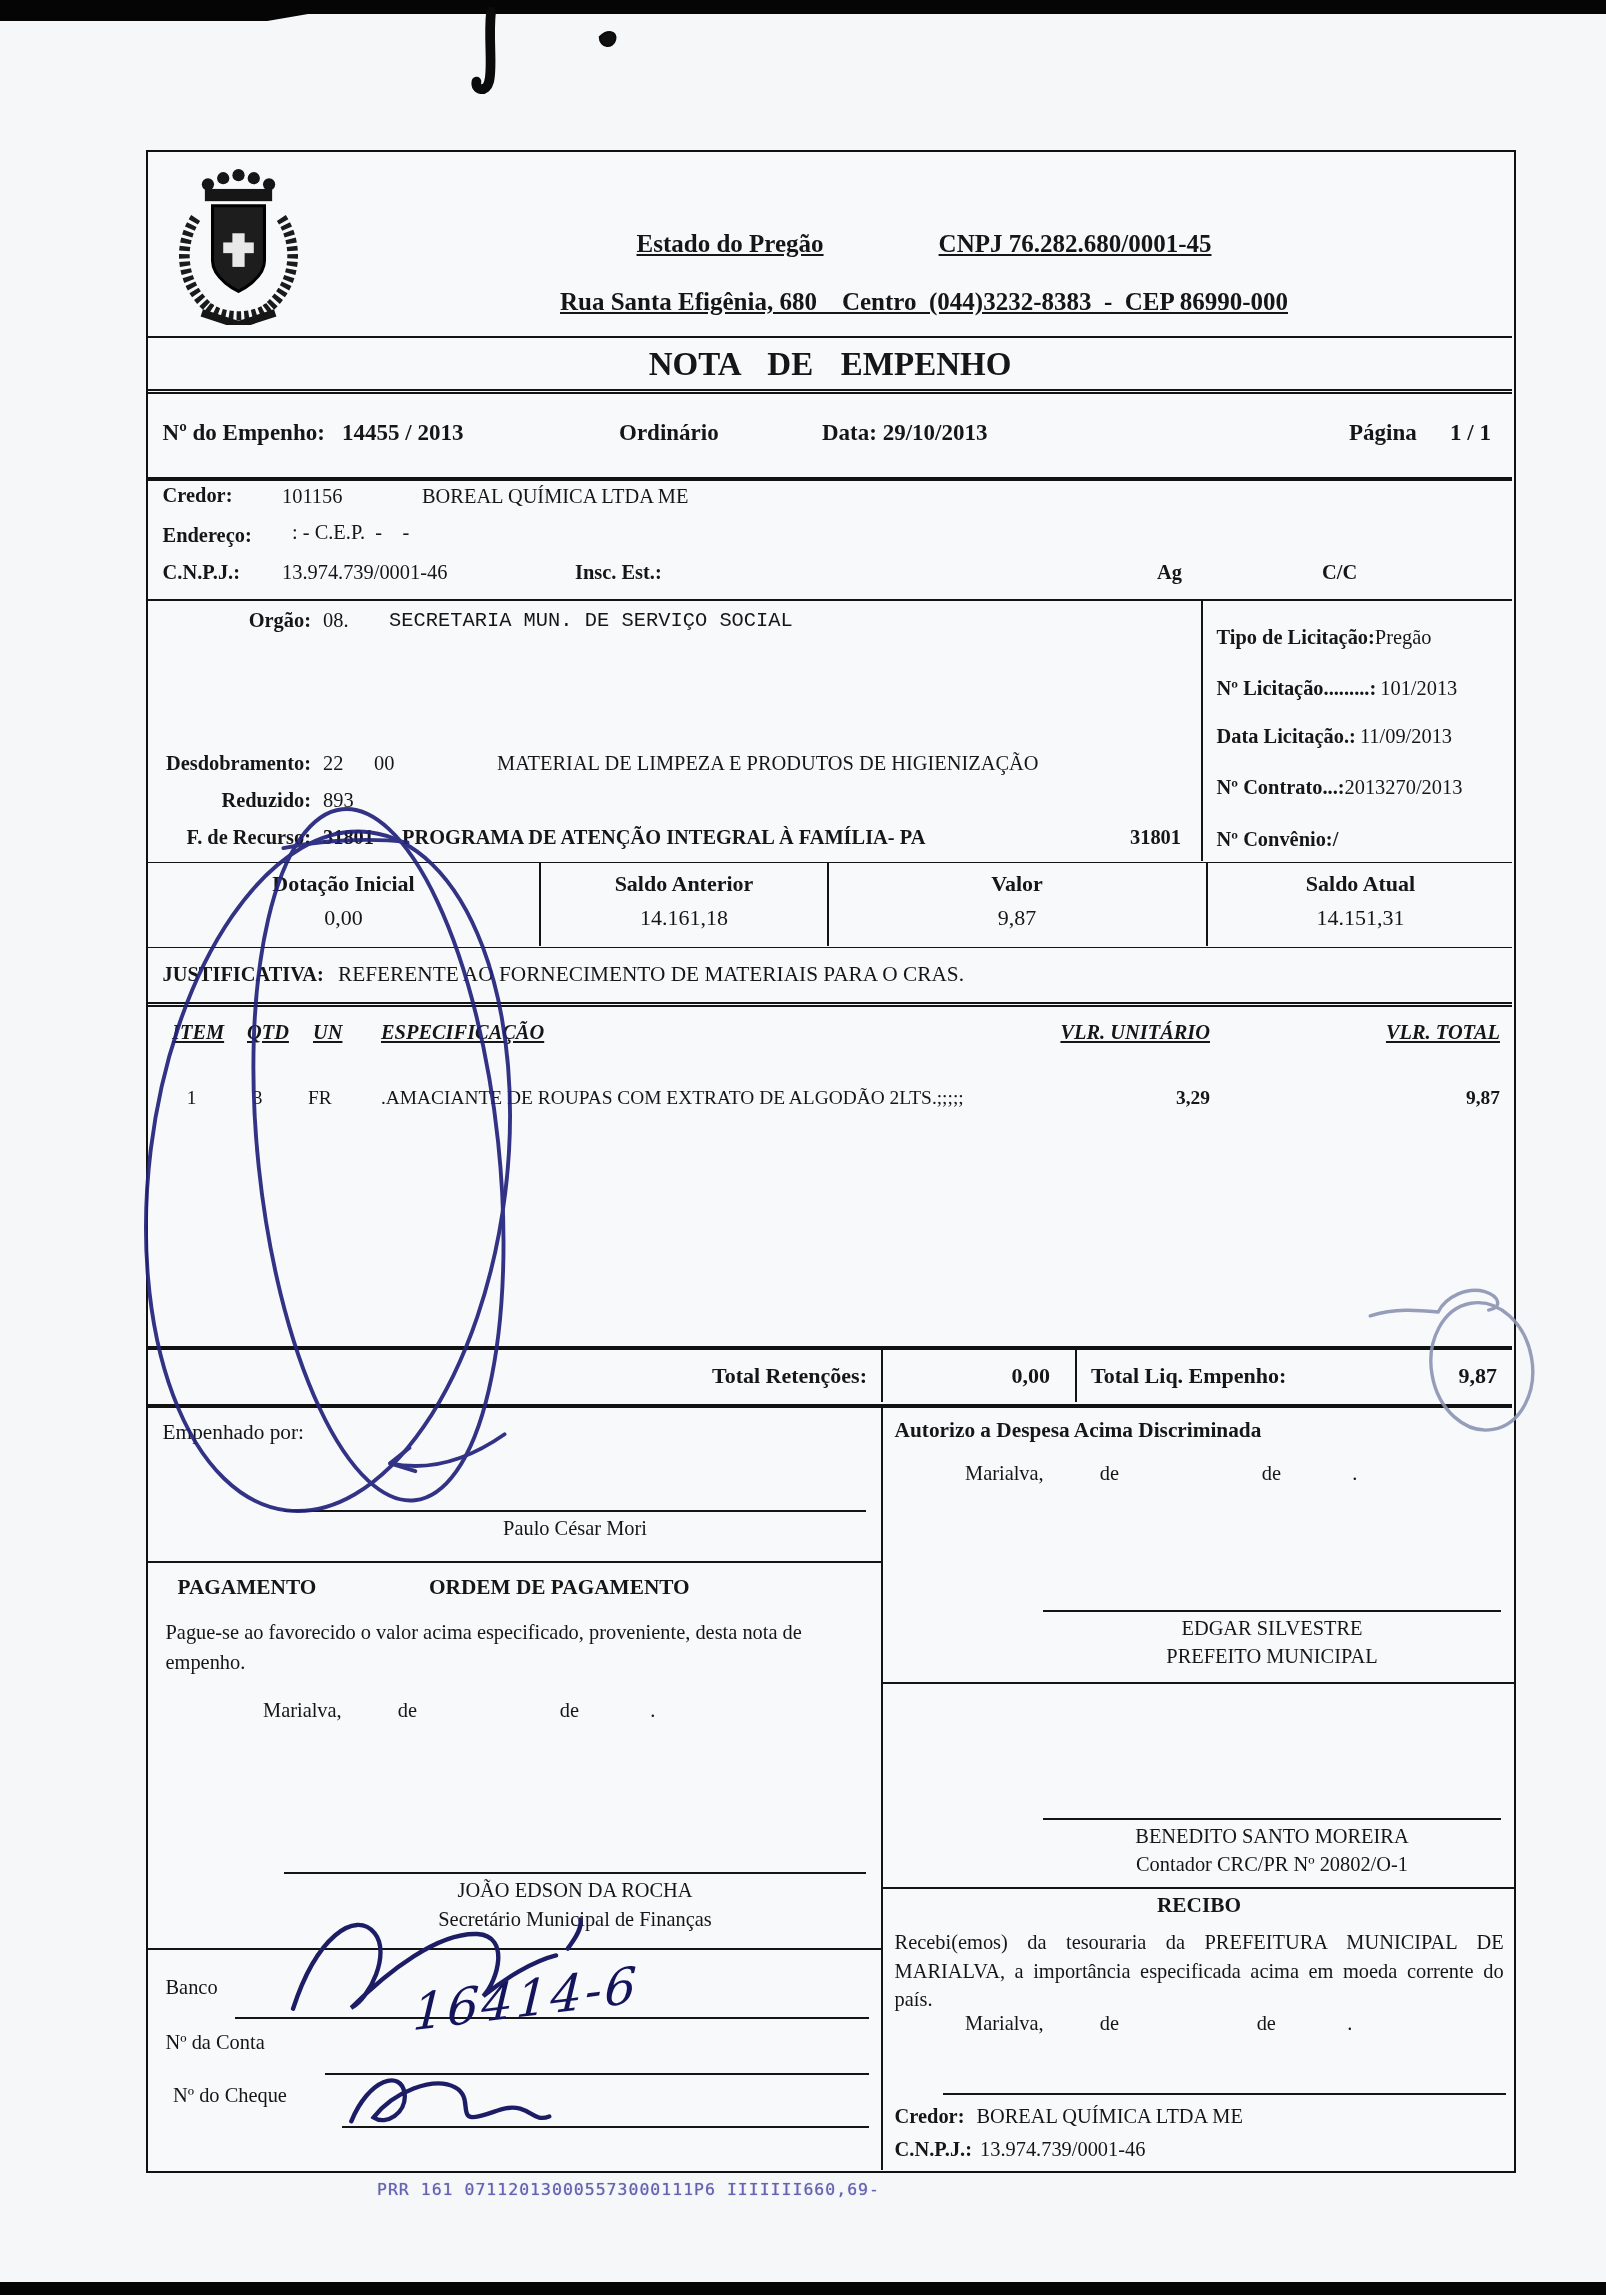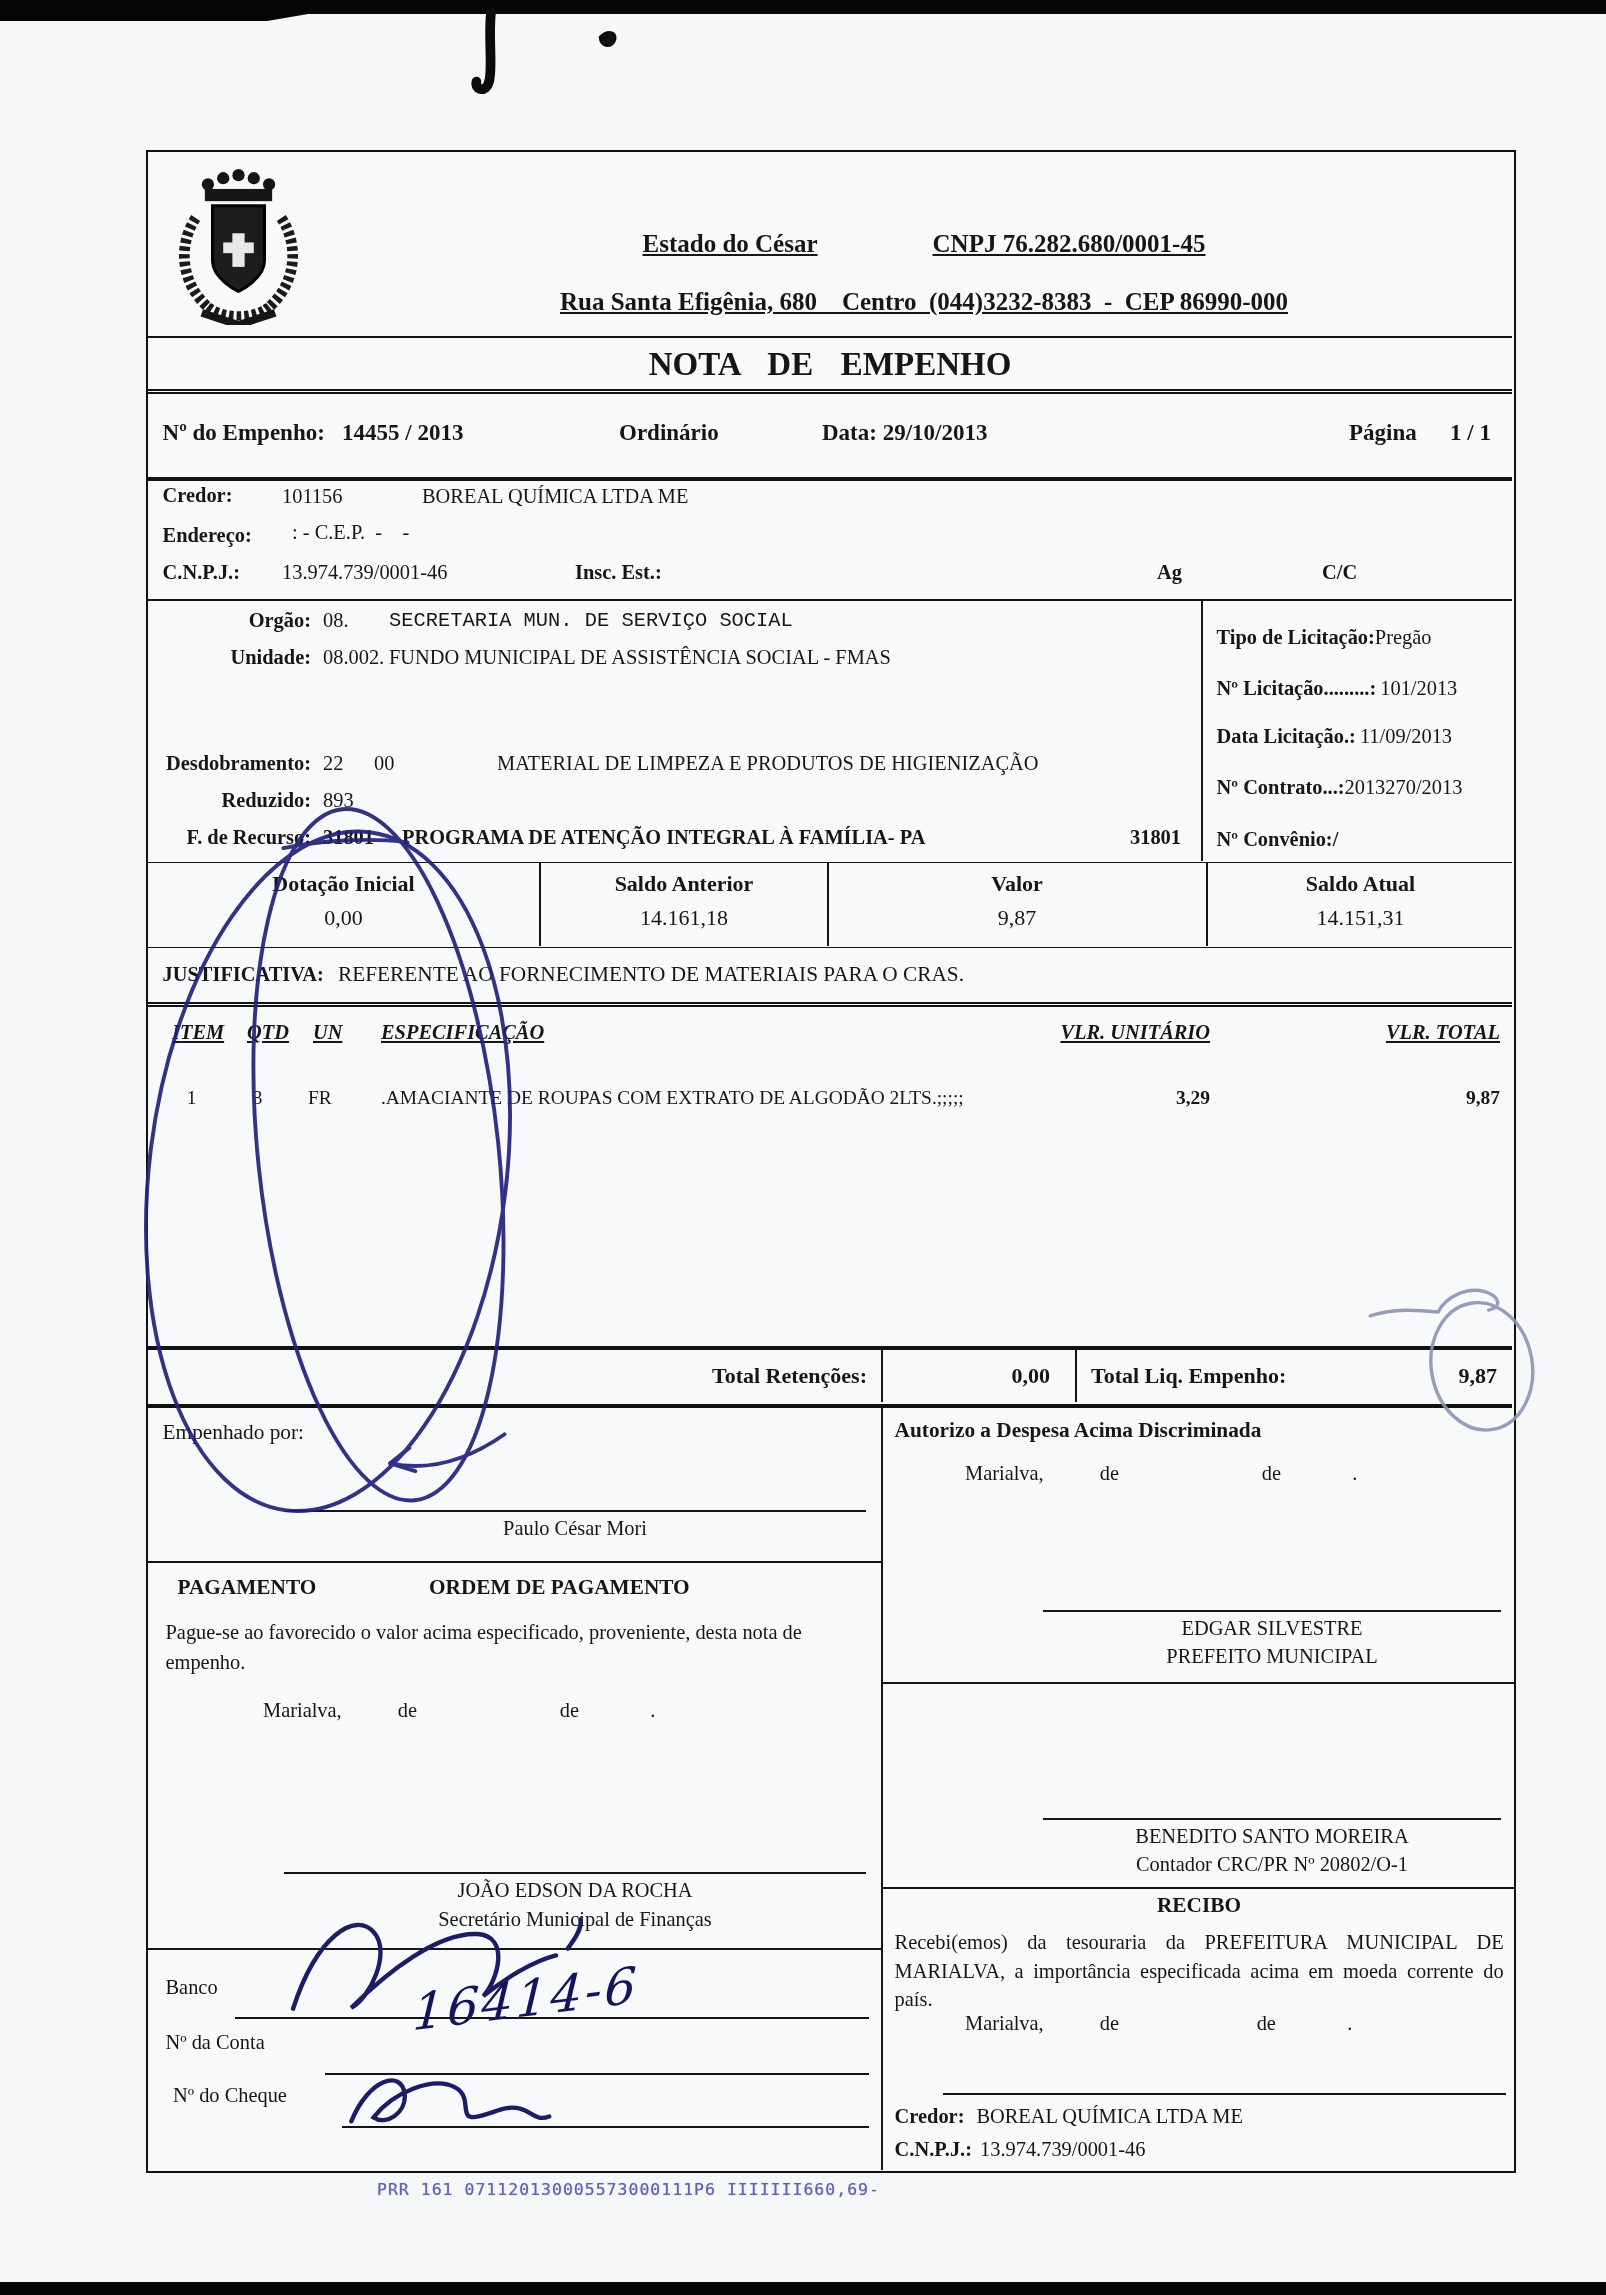--- a/index.html
+++ b/index.html
@@ -56,21 +56,21 @@
           </g>
           <path d="M33,26 h34 v36 c0,12 -17,20 -17,20 c0,0 -17,-8 -17,-20 z" fill="#1d1d1d" stroke="#000" stroke-width="2"></path>
           <g fill="#e8e8e8">
             <rect x="46" y="44" width="8" height="22"></rect>
             <rect x="40" y="50" width="20" height="7"></rect>
           </g>
           <path d="M26,96 l24,8 l24,-8" stroke="#161616" stroke-width="5" fill="none"></path>
         </svg>
       </div>
       <div class="abs" style="left:213px;top:78px;width:1126px;text-align:center;">
-        <span class="b f26 u">Estado do César</span>
+        <span class="b f26 u">Estado do Pregão</span>
         <span style="display:inline-block;width:107px;"></span>
         <span class="b f26 u">CNPJ 76.282.680/0001-45</span>
       </div>
       <div class="abs b f26 ctr u pre" style="left:213px;top:136px;width:1126px;">Rua Santa Efigênia, 680    Centro  (044)3232-8383  -  CEP 86990-000</div>
     </div>
 
     <div class="abs band" style="left:0;top:184px;width:1364px;height:58px;box-sizing:border-box;">
       <div class="b ctr" style="font-size:33px;word-spacing:19.4px;margin-top:7.8px;">NOTA DE EMPENHO</div>
     </div>
 
@@ -95,25 +95,20 @@
       <div class="abs b f21" style="left:1009px;top:85px;">Ag</div>
       <div class="abs b f21" style="left:1174px;top:85px;">C/C</div>
     </div>
 
     <div class="abs" style="left:0;top:449px;width:1364px;height:262px;border-bottom:1.9px solid #141414;box-sizing:border-box;">
 
       <div class="abs" style="left:0;top:7.8px;width:1048px;height:33px;">
         <span class="abs b f21 rt" style="left:0;width:163px;">Orgão:</span>
         <span class="abs f21" style="left:175px;">08.</span>
         <span class="abs f21" style="left:241px;font-family:Liberation Mono, monospace;">SECRETARIA MUN. DE SERVIÇO SOCIAL</span>
-      </div>
-      <div class="abs" style="left:0;top:45px;width:1048px;height:33px;">
-        <span class="abs b f21 rt" style="left:0;width:163px;">Unidade:</span>
-        <span class="abs f21" style="left:175px;">08.002.</span>
-        <span class="abs f21" style="left:241px;">FUNDO MUNICIPAL DE ASSISTÊNCIA SOCIAL - FMAS</span>
       </div>
       <div class="abs" style="left:0;top:151px;width:1048px;height:33px;">
         <span class="abs b f21 rt" style="left:0;width:163px;">Desdobramento:</span>
         <span class="abs f21 pre" style="left:175px;">22      00</span>
         <span class="abs f21" style="left:349px;">MATERIAL DE LIMPEZA E PRODUTOS DE HIGIENIZAÇÃO</span>
       </div>
       <div class="abs" style="left:0;top:188px;width:1048px;height:33px;">
         <span class="abs b f21 rt" style="left:0;width:163px;">Reduzido:</span>
         <span class="abs f21" style="left:175px;">893</span>
       </div>

